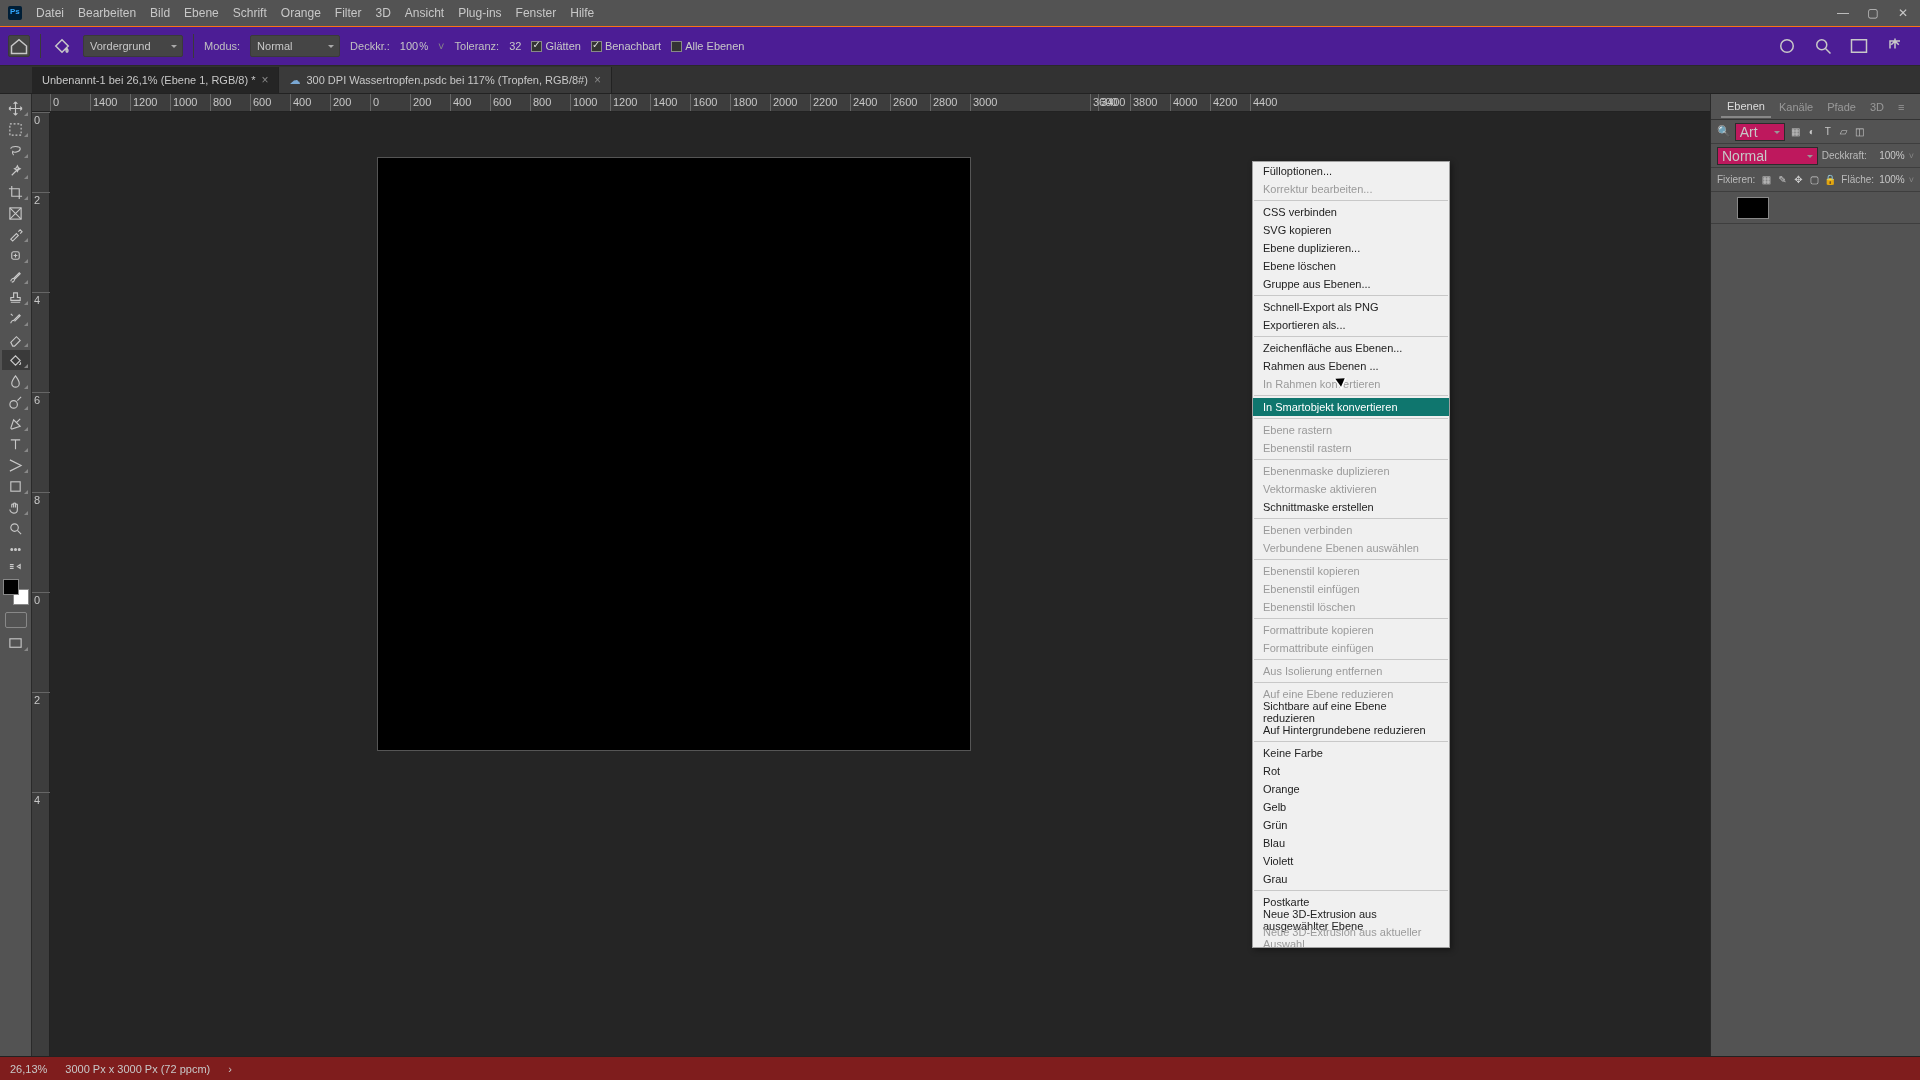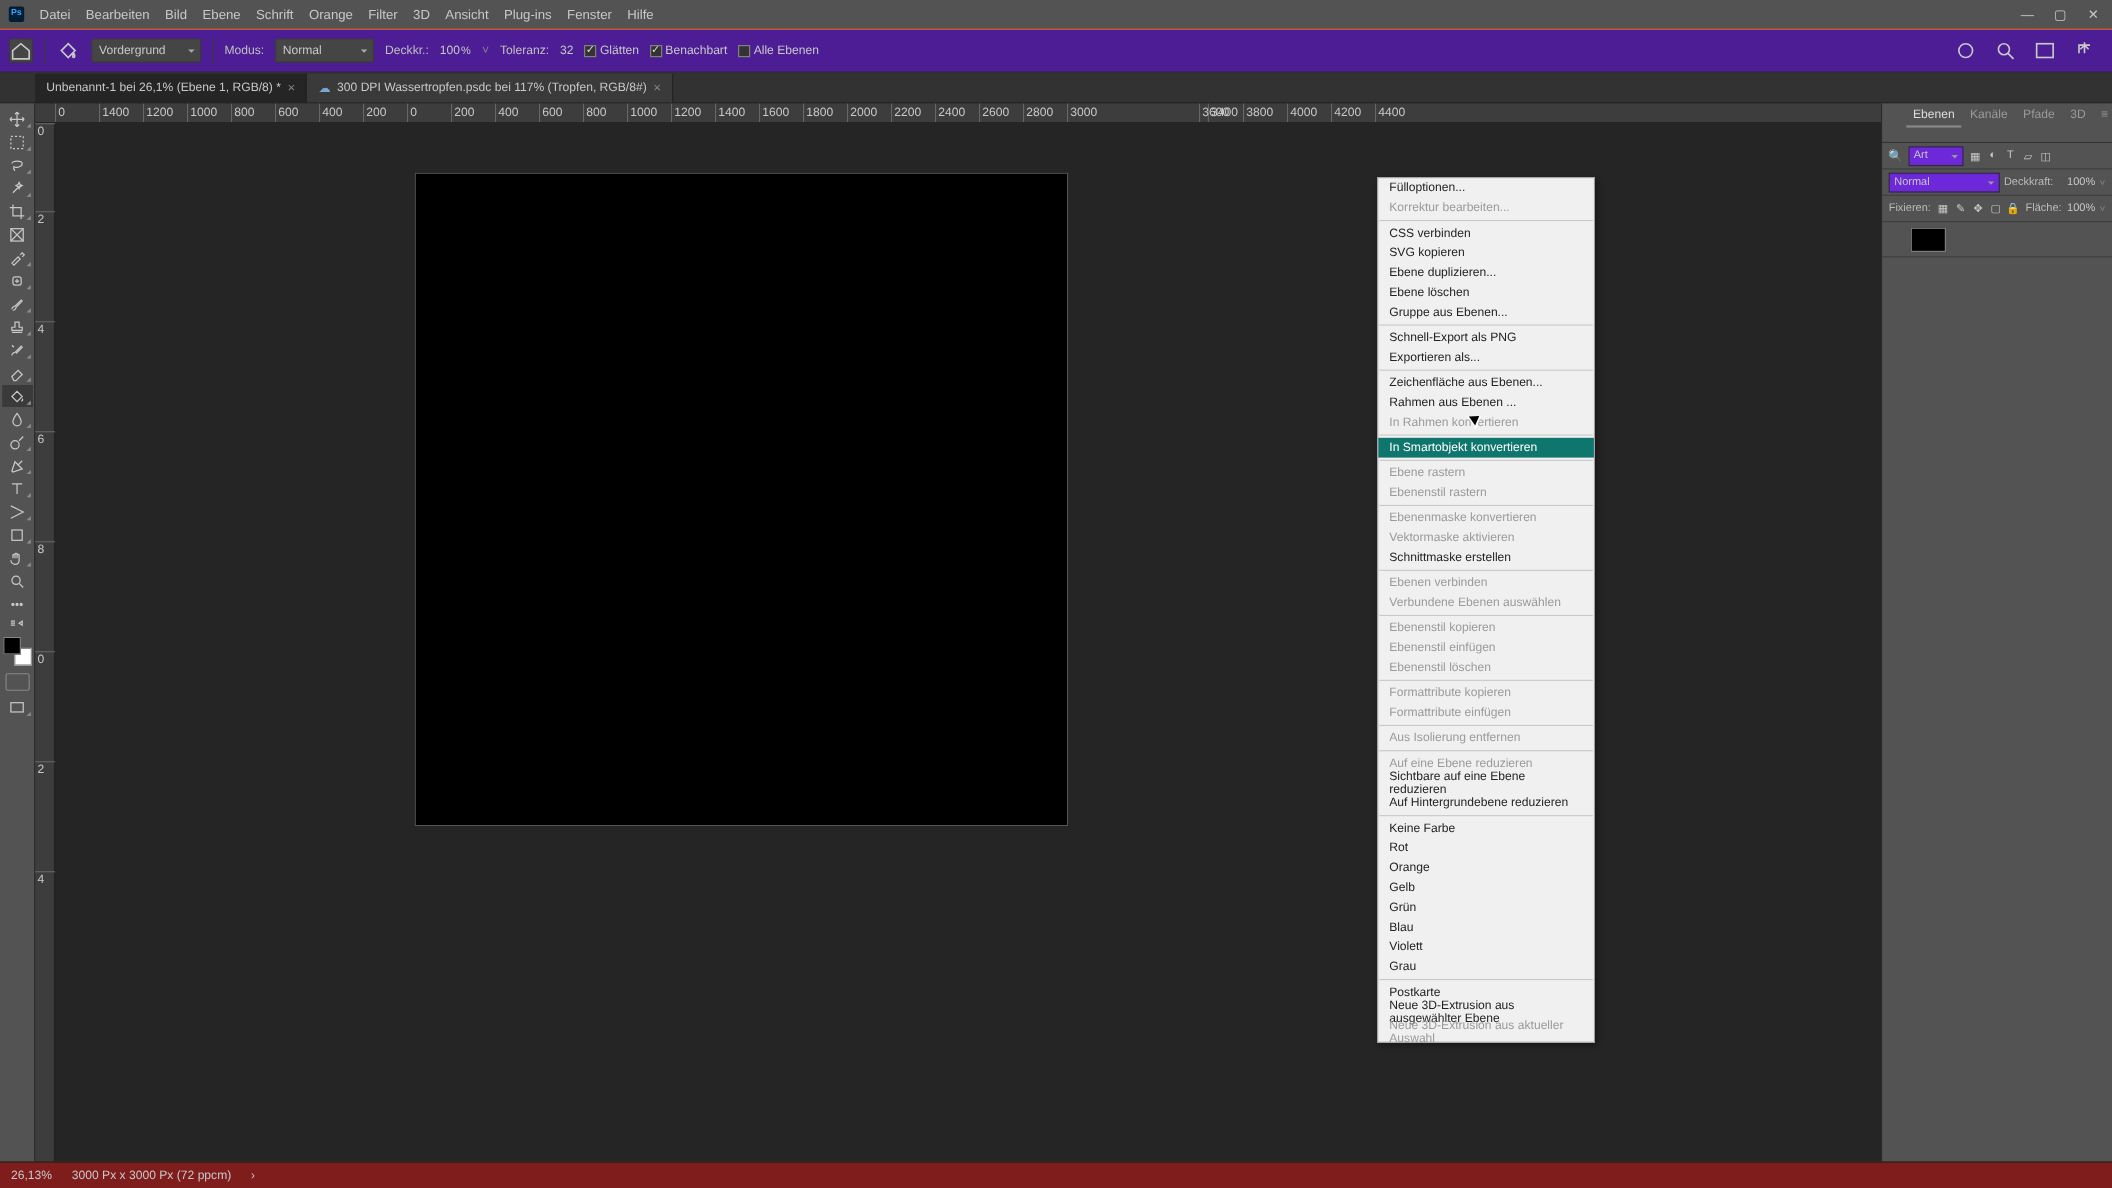--- a/index.html
+++ b/index.html
@@ -41,25 +41,25 @@
 
 .canvas-area{flex:1;display:flex;flex-direction:column;background:#252525;position:relative}
 .rulers{height:18px;background:#3d3d3d;border-bottom:1px solid #222;position:relative;overflow:hidden;font-size:9px;color:#999}
 .rulers .tick{position:absolute;top:0;height:18px;border-left:1px solid #666;padding-left:2px;padding-top:2px}
 .ruler-v{position:absolute;left:0;top:18px;bottom:0;width:18px;background:#3d3d3d;border-right:1px solid #222;font-size:9px;color:#999}
 .ruler-v .tick{position:absolute;left:0;width:18px;border-top:1px solid #666;padding:1px 0 0 2px}
 .canvas-wrap{flex:1;position:relative;overflow:hidden}
 .artboard{position:absolute;left:345px;top:45px;width:594px;height:594px;background:#000;border:1px solid #555}
 
 .panels{width:210px;background:#535353;border-left:1px solid #2a2a2a;display:flex;flex-direction:column}
-.panel-tabs{height:36px;display:flex;align-items:flex-start;gap:2px;padding:0 22px;border-bottom:1px solid #333}
+.panel-tabs{height:26px;display:flex;align-items:center;gap:2px;padding:0 10px;border-bottom:1px solid #333}
 .panel-tabs span{padding:4px 6px;font-size:11px;color:#999}
 .panel-tabs span.active{color:#ddd;border-bottom:2px solid #888}
 .panel-row{height:24px;display:flex;align-items:center;padding:0 6px;gap:4px;border-bottom:1px solid #3e3e3e}
-.panel-row .mini-dd{background:#6d28d9;border:1px solid #2c2c2c;height:18px;flex:1;padding:0 4px;display:flex;align-items:center;font-size:10px;position:relative}
+.panel-row .mini-dd{background:#be185d;border:1px solid #2c2c2c;height:18px;flex:1;padding:0 4px;display:flex;align-items:center;font-size:14px;position:relative}
 .panel-row .mini-dd::after{content:"";position:absolute;right:4px;top:7px;border:3px solid transparent;border-top-color:#999}
 .panel-row .lbl{font-size:10px;color:#bbb}
 .panel-row .val{font-size:10px;width:34px;text-align:right}
 .lock-icons{display:flex;gap:2px}
 .lock-icons span{width:14px;height:14px;display:inline-flex;align-items:center;justify-content:center;font-size:10px}
 .layer-thumb{width:32px;height:22px;background:#000;border:1px solid #888;margin-left:20px}
 
 .statusbar{position:absolute;bottom:0;left:0;right:0;height:24px;background:#7f1d1d;border-top:1px solid #222;display:flex;align-items:center;padding:0 10px;gap:18px;font-size:10px;color:#aaa}
 
 
@@ -441,21 +441,21 @@
     <div class="sep"></div>
     <div class="item">Zeichenfläche aus Ebenen...</div>
     <div class="item">Rahmen aus Ebenen ...</div>
     <div class="item disabled">In Rahmen konvertieren</div>
     <div class="sep"></div>
     <div class="item hl">In Smartobjekt konvertieren</div>
     <div class="sep"></div>
     <div class="item disabled">Ebene rastern</div>
     <div class="item disabled">Ebenenstil rastern</div>
     <div class="sep"></div>
-    <div class="item disabled">Ebenenmaske konvertieren</div>
+    <div class="item disabled">Ebenenmaske duplizieren</div>
     <div class="item disabled">Vektormaske aktivieren</div>
     <div class="item">Schnittmaske erstellen</div>
     <div class="sep"></div>
     <div class="item disabled">Ebenen verbinden</div>
     <div class="item disabled">Verbundene Ebenen auswählen</div>
     <div class="sep"></div>
     <div class="item disabled">Ebenenstil kopieren</div>
     <div class="item disabled">Ebenenstil einfügen</div>
     <div class="item disabled">Ebenenstil löschen</div>
     <div class="sep"></div>

